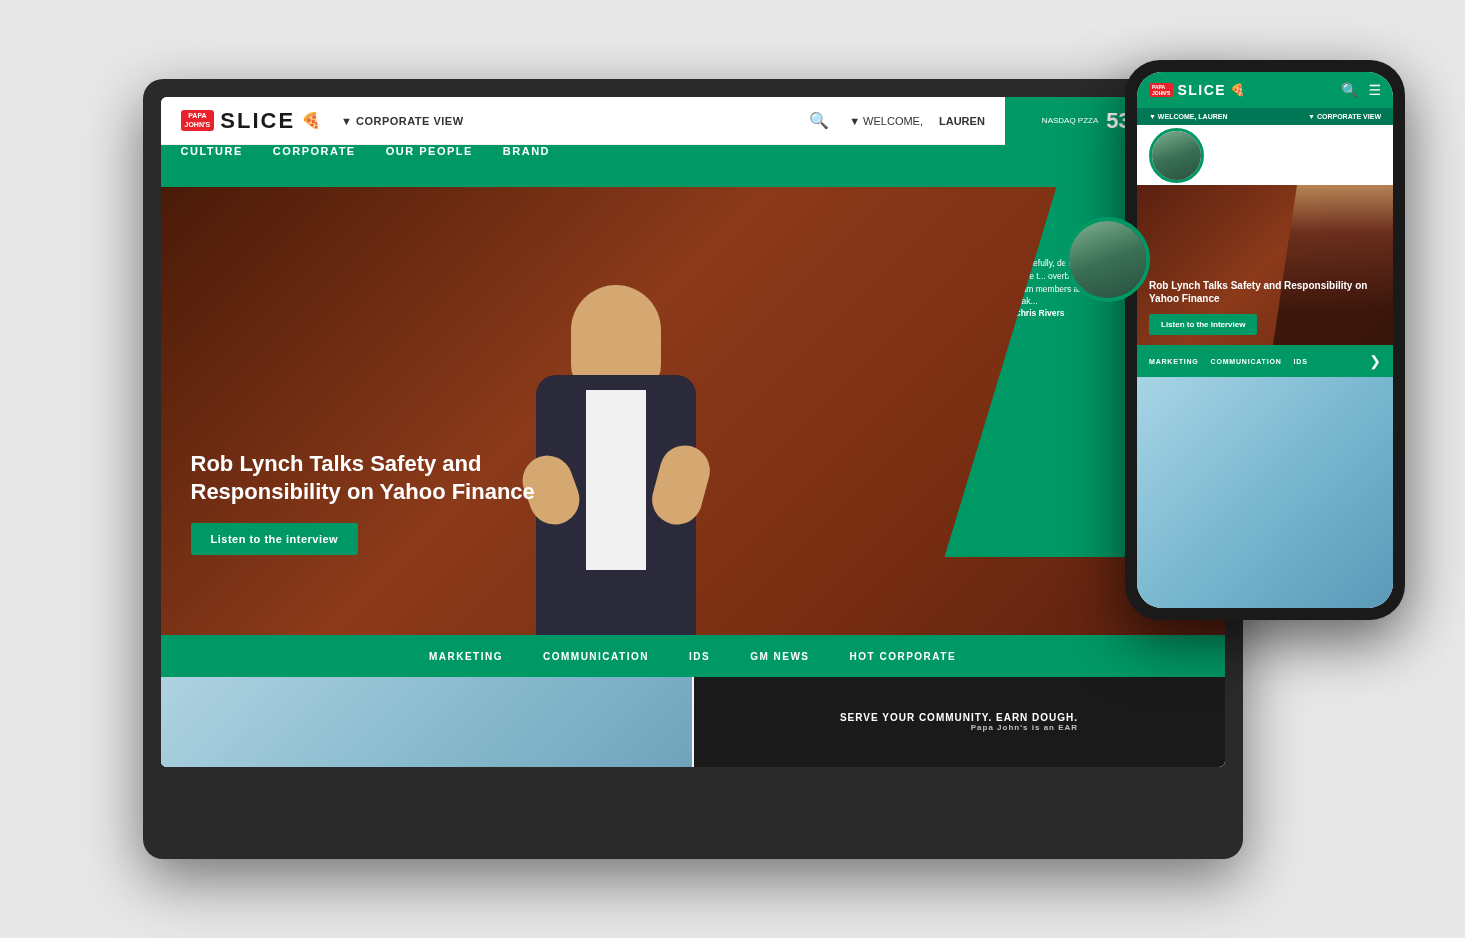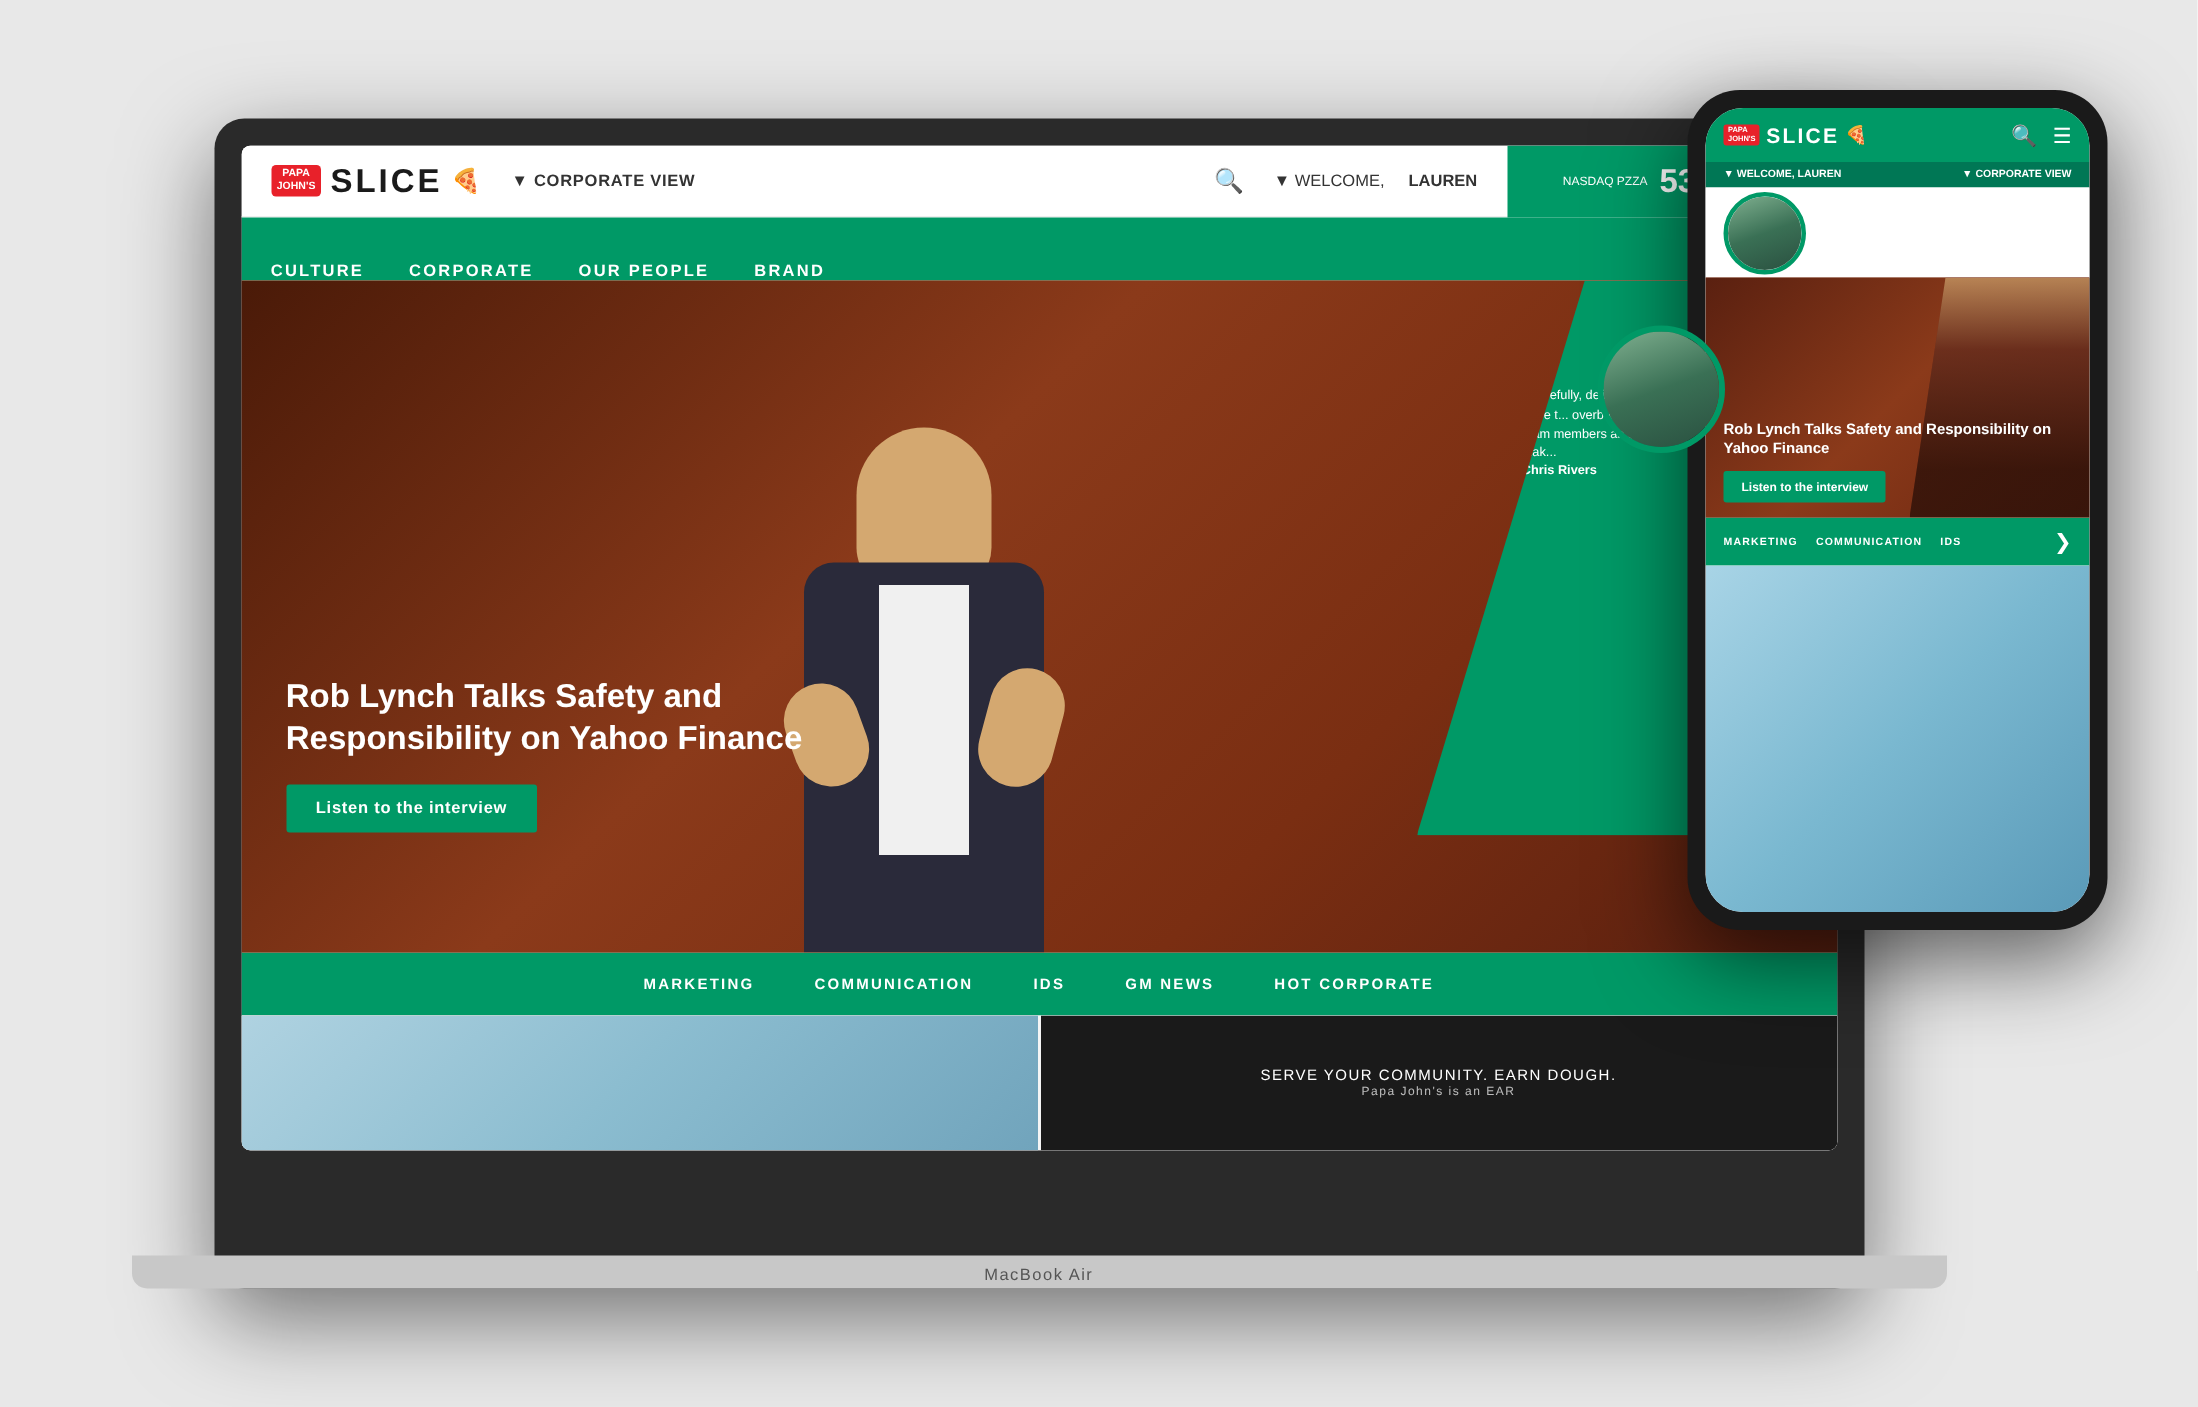--- a/index.html
+++ b/index.html
@@ -160,21 +160,21 @@
 
     .usd-label {
       font-size: 10px;
     }
 
     
     .nav-bar {
       background: #009966;
       height: 42px;
       display: flex;
-      align-items: flex-end;
+      align-items: flex-start;
       padding: 0 20px;
       gap: 30px;
     }
 
     .nav-item {
       color: white;
       font-size: 11px;
       font-weight: 700;
       letter-spacing: 1.5px;
       cursor: pointer;
@@ -324,23 +324,23 @@
       height: 100%;
       background: #1a1a1a;
       display: flex;
       align-items: center;
       justify-content: center;
     }
 
     .serve-text {
       color: white;
       font-size: 10px;
-      font-weight: 400;
+      font-weight: 700;
       letter-spacing: 1px;
-      text-align: center;
+      text-align: right;
     }
 
     
     .mobile-device {
       position: absolute;
       right: 60px;
       top: 60px;
       width: 280px;
       height: 560px;
       background: #1a1a1a;
@@ -684,23 +684,20 @@
             <div class="serve-text">
               <div>SERVE YOUR COMMUNITY. EARN DOUGH.</div>
               <div style="font-size:8px; opacity:0.7;">Papa John's is an EAR</div>
             </div>
           </div>
         </div>
       </div>
 
     </div>
   </div>
-  <div class="macbook-base">
-    <span class="macbook-label">MacBook Air</span>
-  </div>
 </div>
 
 <div class="mobile-device">
   <div class="mobile-screen">
 
     <div class="mobile-top-bar">
       <div class="mobile-logo-area">
         <div class="mobile-papa">PAPA<br>JOHN'S</div>
         <span class="mobile-slice">SLICE</span>
         <span style="color:white; font-size:12px;">🍕</span>

